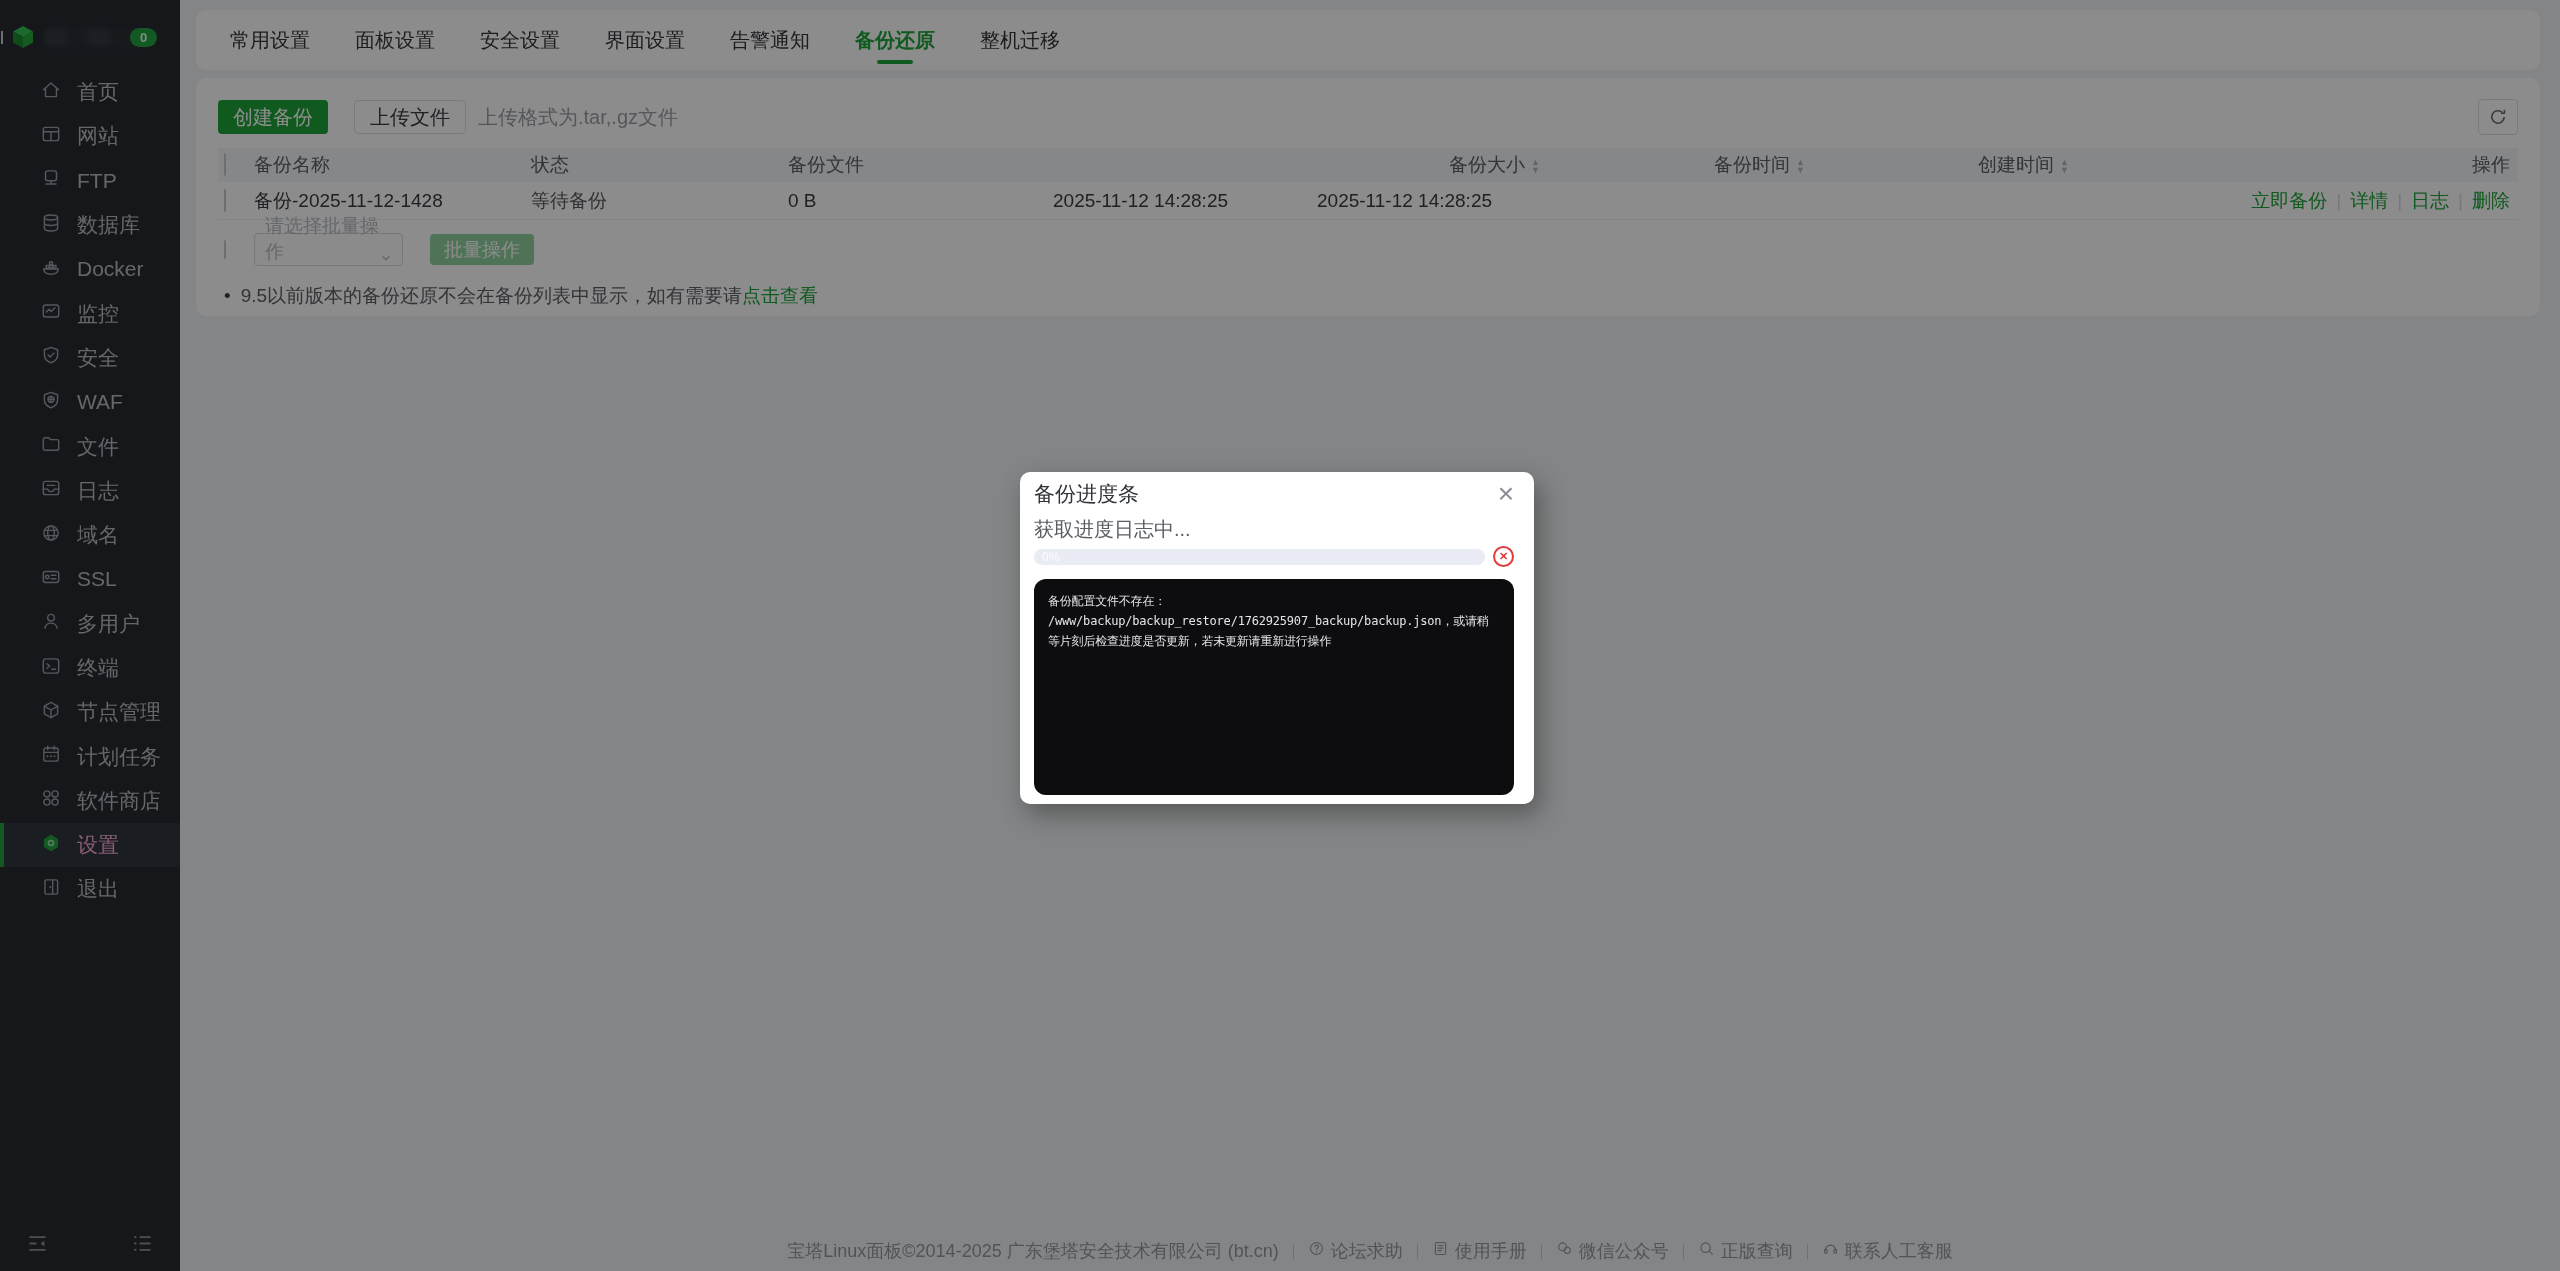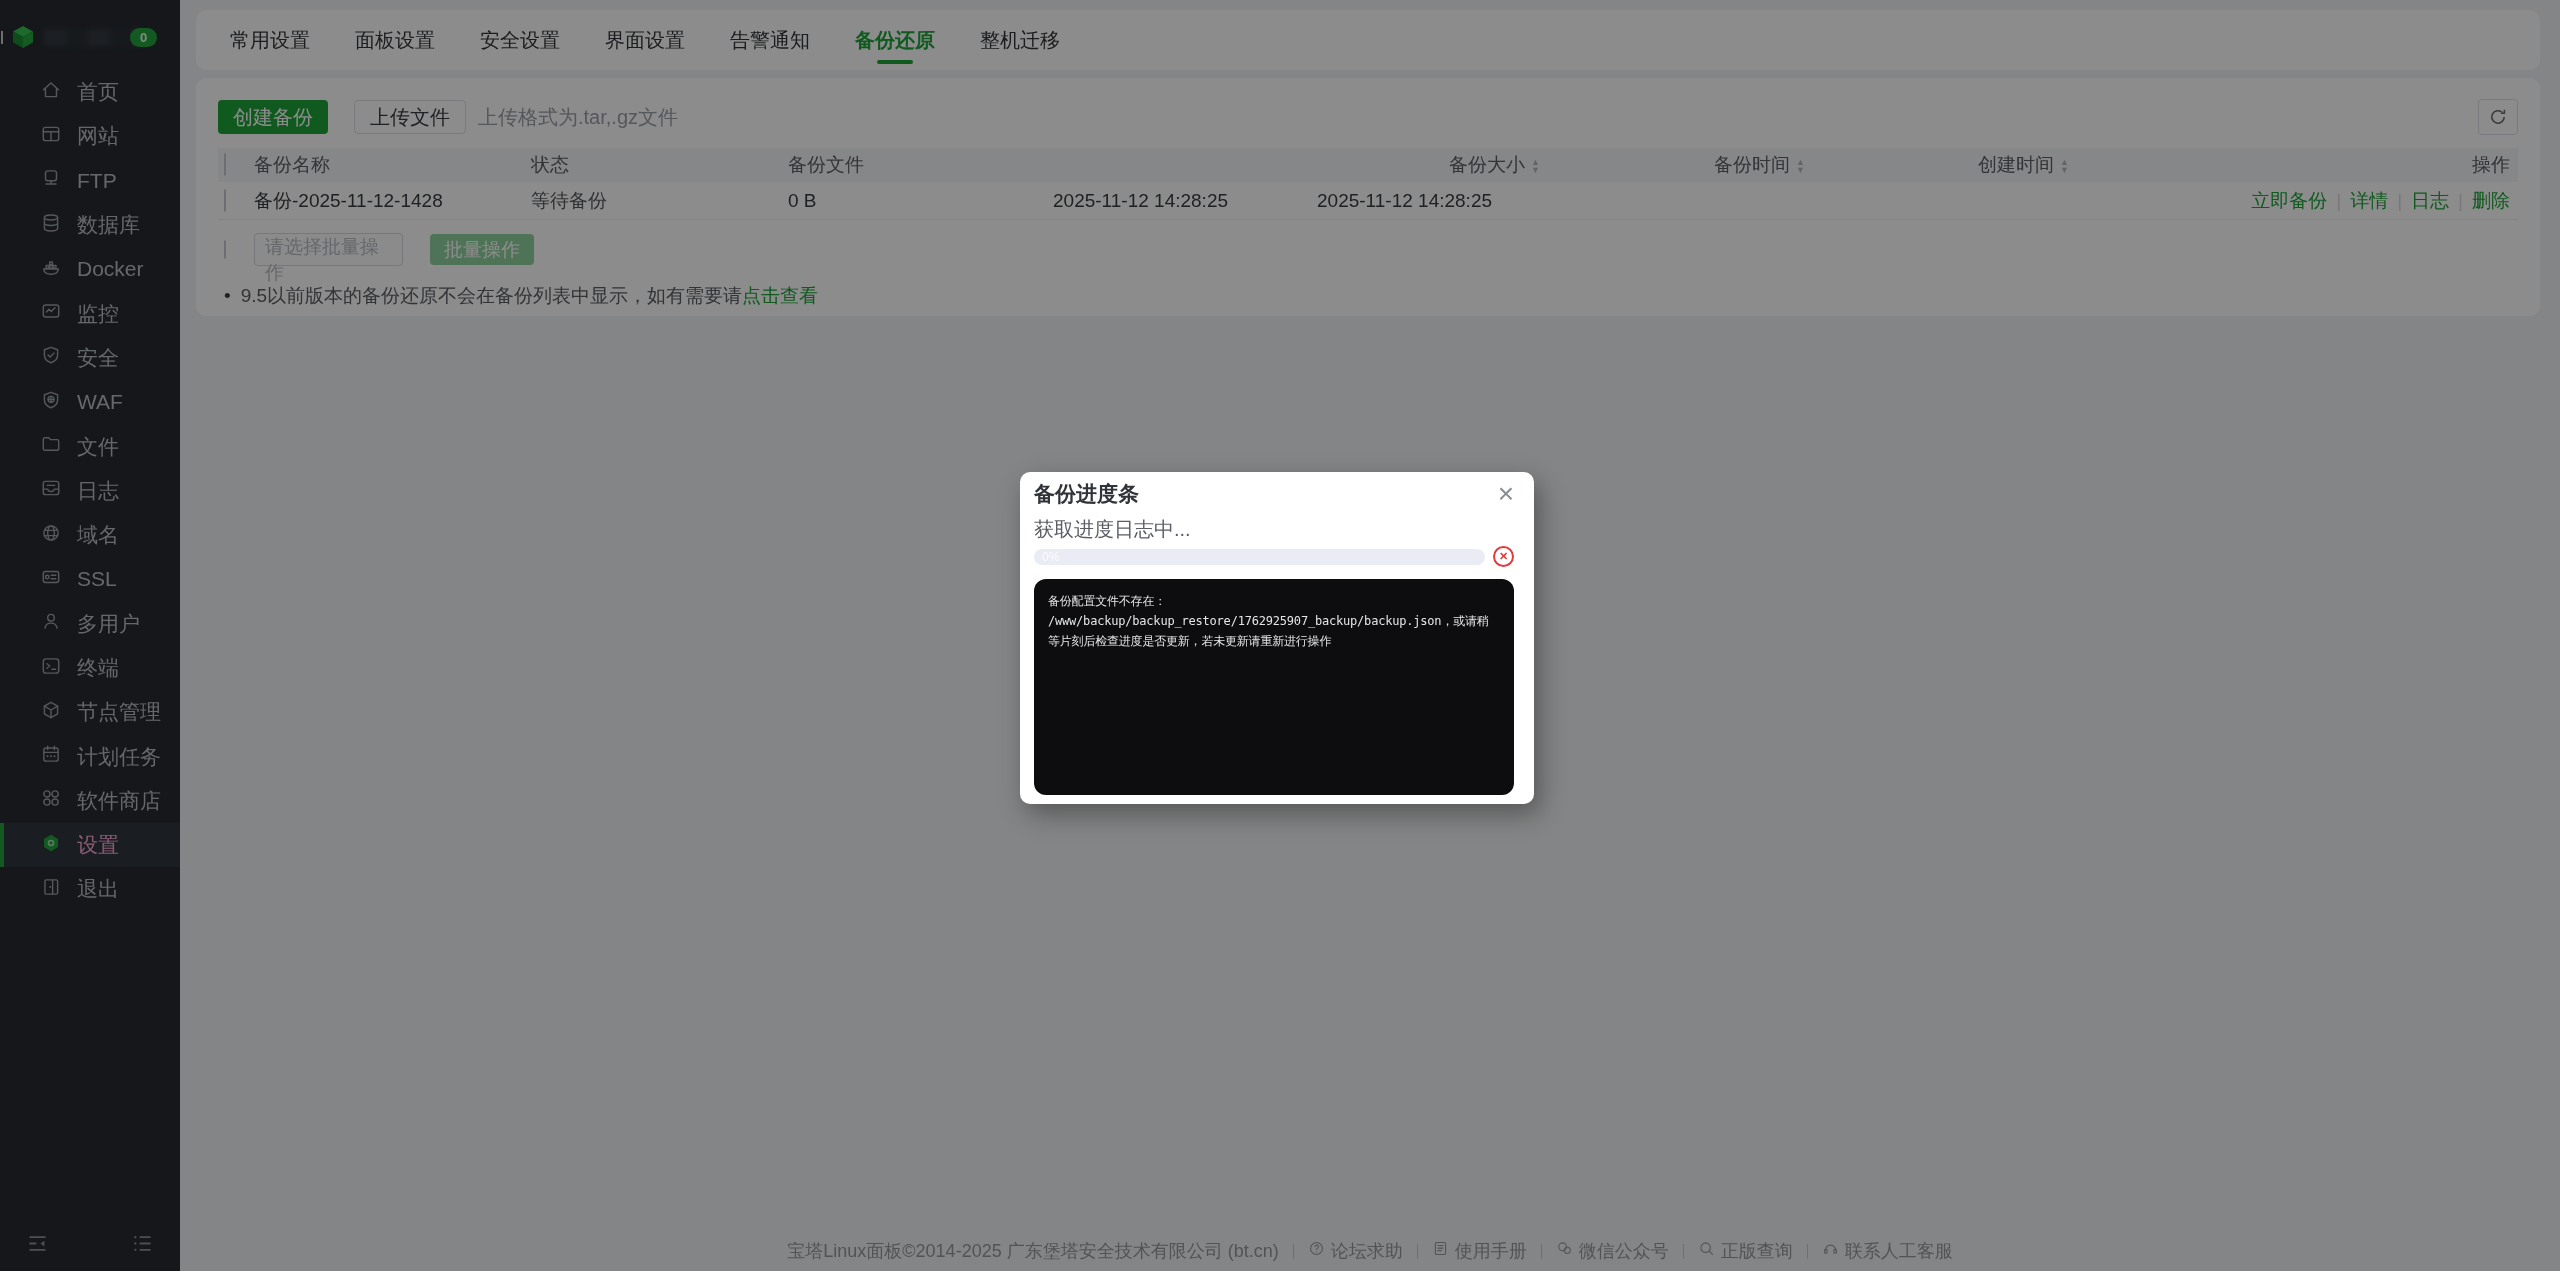--- a/index.html
+++ b/index.html
@@ -58,38 +58,38 @@
   .c-action{flex:1 1 auto;text-align:right;padding-right:8px;}
   .chk{width:18px;height:18px;border:1.5px solid #c5c8ce;border-radius:3px;background:#fff;cursor:pointer;}
   .hsort{display:inline-flex;flex-direction:column;vertical-align:middle;margin-left:6px;
     line-height:8px;font-size:9px;color:#b4b7bc;cursor:pointer;}
   .link{color:#20a53a;text-decoration:none;cursor:pointer;}
   .status-text{color:#565a60;}
   .act-sep{color:#d8dadd;margin:0 9px;}
   
   .batch{margin-top:13px;display:flex;align-items:center;}
   .select{width:127px;height:31px;border:1px solid #d6d9df;border-radius:4px;display:flex;align-items:flex-end;
-    padding:0 10px;color:#b9bdc4;font-size:19px;cursor:pointer;background:#fdfdfd;flex-direction:column;}
+    padding:0 10px;color:#b9bdc4;font-size:19px;cursor:pointer;background:#fdfdfd;}
   .select svg{width:14px;height:14px;margin-left:auto;color:#b9bdc4;}
   .btn-batch{margin-left:27px;height:31px;padding:0 14px;background:#90d19e;color:#fff;border-radius:4px;
     font-size:19px;display:inline-flex;align-items:center;border:none;}
   .note{margin-top:17px;font-size:19px;color:#5c6066;display:flex;align-items:center;padding-left:6px;}
   .note .bullet{margin-right:10px;color:#3a3e44;}
   
   .footer{position:absolute;bottom:8px;left:0;right:0;display:flex;justify-content:center;align-items:center;
     color:#96989c;font-size:18px;}
   .f-sep{width:1px;height:15px;background:#c9cbce;margin:0 14px;}
   .f-link{display:inline-flex;align-items:center;gap:6px;color:#96989c;cursor:pointer;}
   .f-link svg{width:17px;height:17px;}
   
   .overlay{position:absolute;inset:0;background:rgba(0,0,0,0.45);z-index:10;}
   .modal{position:absolute;left:1020px;top:472px;width:514px;height:332px;background:#fff;border-radius:10px;
     z-index:20;box-shadow:6px 10px 26px rgba(0,0,0,.35);padding:10px 20px 18px 14px;box-sizing:border-box;}
   .m-head{display:flex;justify-content:space-between;align-items:center;height:24px;}
-  .m-title{font-size:21px;font-weight:bold;color:#303338;}
+  .m-title{font-size:21px;font-weight:normal;color:#303338;}
   .m-close{font-size:28px;color:#8a8d92;line-height:20px;cursor:pointer;font-weight:300;}
   .m-status{margin-top:10px;font-size:20px;color:#5a5e64;height:22px;}
   .m-prog{margin-top:8px;display:flex;align-items:center;}
   .m-track{flex:1 1 auto;height:16px;background:#e9ecf4;border-radius:8px;position:relative;overflow:hidden;}
   .m-pct{position:absolute;left:8px;top:0;line-height:16px;font-size:12px;color:#fbfcfd;}
   .m-err{width:17px;height:17px;border-radius:50%;border:2px solid #e23b3b;color:#e23b3b;margin-left:8px;
     display:flex;align-items:center;justify-content:center;font-size:11px;font-weight:bold;cursor:pointer;flex:0 0 auto;}
   .m-log{margin-top:12px;height:216px;background:#0d0d0f;border-radius:12px;padding:12px 14px;
     box-sizing:border-box;font-family:"DejaVu Sans Mono",monospace;font-size:12px;letter-spacing:-0.2px;
     color:#e4e5e7;line-height:20px;overflow:hidden;}

